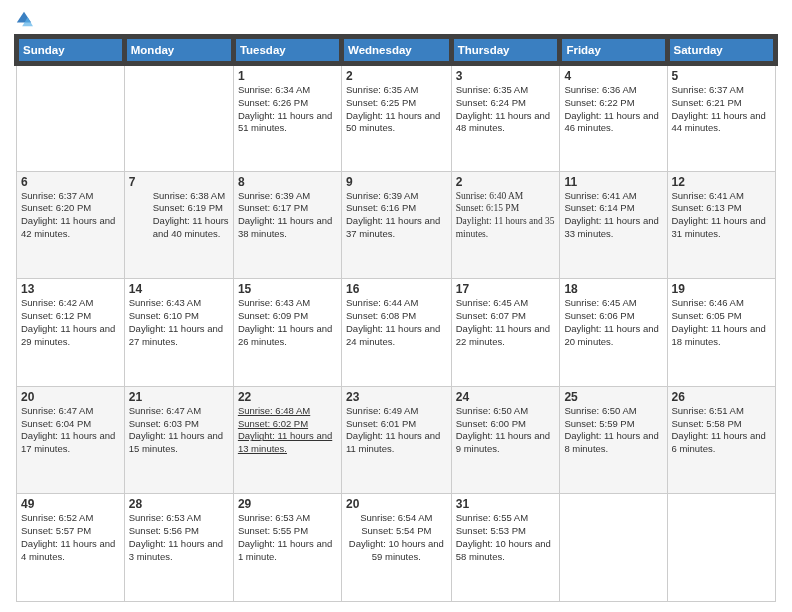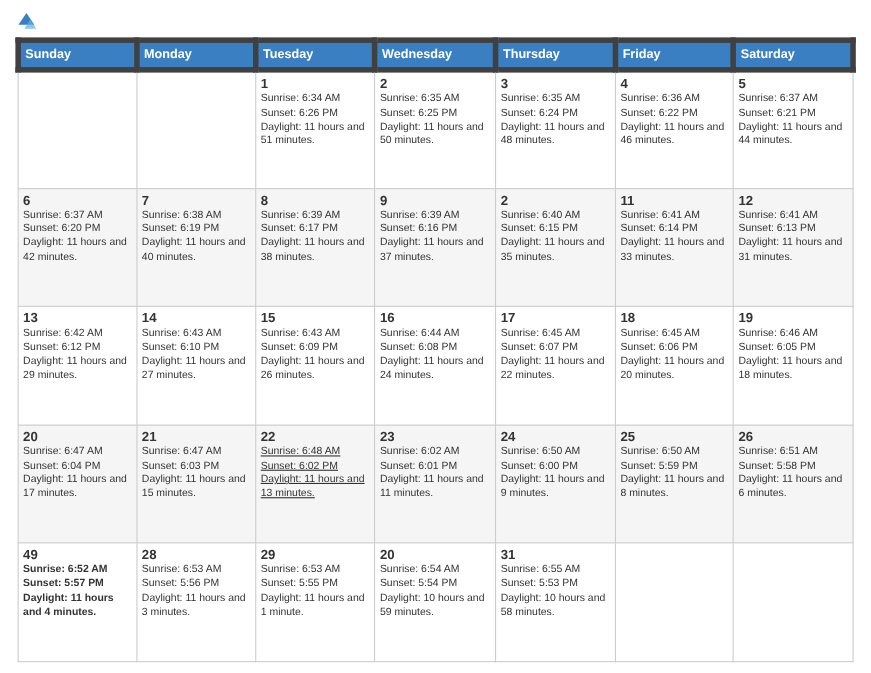--- a/index.html
+++ b/index.html
@@ -171,39 +171,39 @@
         </tr>
         <tr>
           <td>
             <span class="day-number">6</span>
             <div class="day-info" style="white-space: pre-line;">Sunrise: 6:37 AM
 Sunset: 6:20 PM
 Daylight: 11 hours and 42 minutes.</div>
           </td>
           <td>
             <span class="day-number">7</span>
-            <div class="day-info" style="white-space: pre-line;">Sunrise: 6:38 AM
+            <div class="day-info" style="white-space: pre-line; margin-left: 24px;">Sunrise: 6:38 AM
 Sunset: 6:19 PM
 Daylight: 11 hours and 40 minutes.</div>
           </td>
           <td>
             <span class="day-number">8</span>
             <div class="day-info" style="white-space: pre-line;">Sunrise: 6:39 AM
 Sunset: 6:17 PM
 Daylight: 11 hours and 38 minutes.</div>
           </td>
           <td>
             <span class="day-number">9</span>
             <div class="day-info" style="white-space: pre-line;">Sunrise: 6:39 AM
 Sunset: 6:16 PM
 Daylight: 11 hours and 37 minutes.</div>
           </td>
           <td>
             <span class="day-number">2</span>
-            <div class="day-info" style="white-space: pre-line;">Sunrise: 6:40 AM
+            <div class="day-info" style="white-space: pre-line; font-family: Liberation Serif, serif;">Sunrise: 6:40 AM
 Sunset: 6:15 PM
 Daylight: 11 hours and 35 minutes.</div>
           </td>
           <td>
             <span class="day-number">11</span>
             <div class="day-info" style="white-space: pre-line;">Sunrise: 6:41 AM
 Sunset: 6:14 PM
 Daylight: 11 hours and 33 minutes.</div>
           </td>
           <td>
@@ -271,21 +271,21 @@
 Daylight: 11 hours and 15 minutes.</div>
           </td>
           <td>
             <span class="day-number">22</span>
             <div class="day-info" style="white-space: pre-line; text-decoration: underline;">Sunrise: 6:48 AM
 Sunset: 6:02 PM
 Daylight: 11 hours and 13 minutes.</div>
           </td>
           <td>
             <span class="day-number">23</span>
-            <div class="day-info" style="white-space: pre-line;">Sunrise: 6:02 AM
+            <div class="day-info" style="white-space: pre-line;">Sunrise: 6:49 AM
 Sunset: 6:01 PM
 Daylight: 11 hours and 11 minutes.</div>
           </td>
           <td>
             <span class="day-number">24</span>
             <div class="day-info" style="white-space: pre-line;">Sunrise: 6:50 AM
 Sunset: 6:00 PM
 Daylight: 11 hours and 9 minutes.</div>
           </td>
           <td>
@@ -297,39 +297,39 @@
           <td>
             <span class="day-number">26</span>
             <div class="day-info" style="white-space: pre-line;">Sunrise: 6:51 AM
 Sunset: 5:58 PM
 Daylight: 11 hours and 6 minutes.</div>
           </td>
         </tr>
         <tr>
           <td>
             <span class="day-number">49</span>
-            <div class="day-info" style="white-space: pre-line; font-weight: bold;">Sunrise: 6:52 AM
+            <div class="day-info" style="white-space: pre-line;">Sunrise: 6:52 AM
 Sunset: 5:57 PM
 Daylight: 11 hours and 4 minutes.</div>
           </td>
           <td>
             <span class="day-number">28</span>
             <div class="day-info" style="white-space: pre-line;">Sunrise: 6:53 AM
 Sunset: 5:56 PM
 Daylight: 11 hours and 3 minutes.</div>
           </td>
           <td>
             <span class="day-number">29</span>
             <div class="day-info" style="white-space: pre-line;">Sunrise: 6:53 AM
 Sunset: 5:55 PM
 Daylight: 11 hours and 1 minute.</div>
           </td>
           <td>
             <span class="day-number">20</span>
-            <div class="day-info" style="white-space: pre-line;">Sunrise: 6:54 AM
+            <div class="day-info" style="white-space: pre-line; text-align: center;">Sunrise: 6:54 AM
 Sunset: 5:54 PM
 Daylight: 10 hours and 59 minutes.</div>
           </td>
           <td>
             <span class="day-number">31</span>
             <div class="day-info" style="white-space: pre-line;">Sunrise: 6:55 AM
 Sunset: 5:53 PM
 Daylight: 10 hours and 58 minutes.</div>
           </td>
           <td class="empty-cell"></td>

